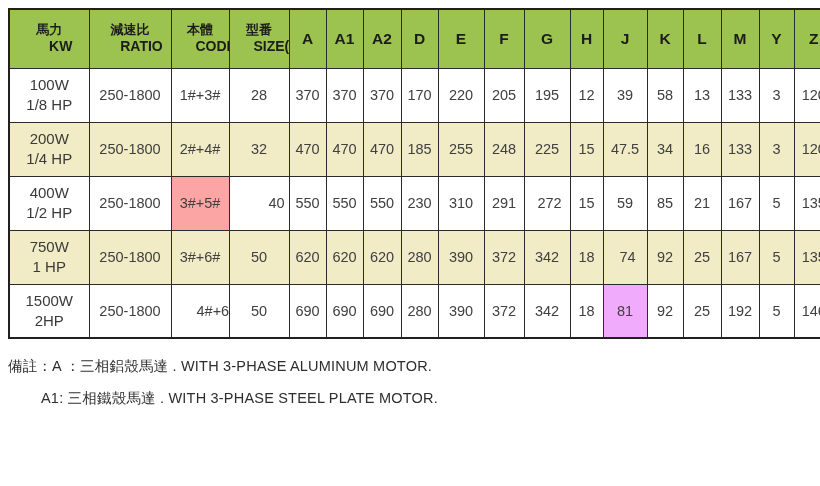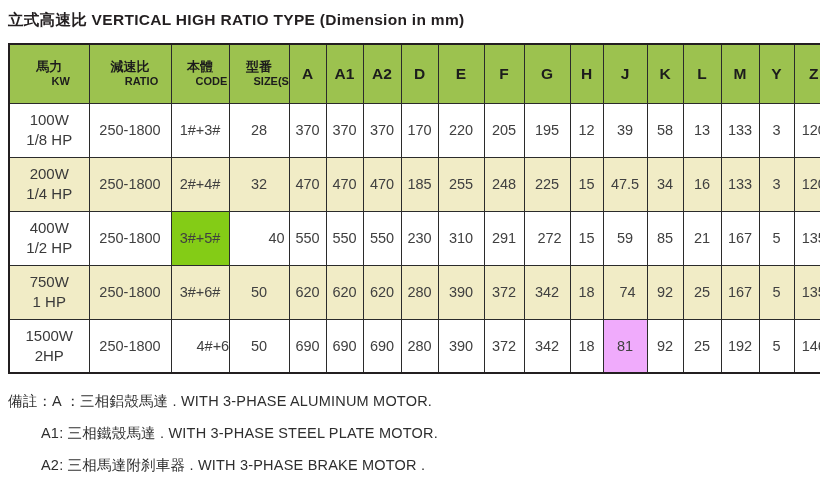--- a/index.html
+++ b/index.html
@@ -37,37 +37,36 @@
     color: #1c1c1c;
     padding: 2px 1px;
   }
   table.spec tbody td {
     height: 54px;
     font-size: 14.5px;
     color: #404040;
     padding: 2px 1px;
   }
   .hdr-zh { font-size: 13px; line-height: 1.25; font-weight: 700; }
-  .hdr-en { font-size: 11px;   line-height: 1.2;  font-weight: 700; padding-left: 23px; }
+  .hdr-en { font-size: 14px;   line-height: 1.2;  font-weight: 700; padding-left: 23px; }
   .hdr-letter { font-size: 15.5px; font-weight: 700; }
   .cell-two-line { line-height: 1.35; font-size: 15px; color: #3a3a3a; font-weight: 500; }
   .notes { margin-top: 18px; padding-left: 0; }
   .note-line {
     font-size: 14.5px;
     color: #2e2e2e;
     margin-bottom: 13px;
     letter-spacing: 0.2px;
   }
   .note-line.indented { padding-left: 33px; }
 </style>
 </head>
 <body>
 
 <div class="page">
-  <div class="title">立式高速比 VERTICAL HIGH RATIO TYPE (Dimension in mm)</div>
 
   <table class="spec">
     <colgroup id="spec-cols">
         <col style="width: 80px;">
         <col style="width: 82px;">
         <col style="width: 58px;">
         <col style="width: 60px;">
         <col style="width: 37px;">
         <col style="width: 37px;">
         <col style="width: 38px;">
@@ -169,21 +168,21 @@
           <td style="background: rgb(241, 236, 198);">120</td>
         </tr>
         <tr>
           <td style="background: rgb(255, 255, 255);">
             <div class="cell-two-line">
               <div>400W</div>
               <div>1/2 HP</div>
             </div>
           </td>
           <td style="background: rgb(255, 255, 255);">250-1800</td>
-          <td style="background: #84cc16; text-align: center;">3#+5#</td>
+          <td style="background: #fca5a5; text-align: center;">3#+5#</td>
           <td style="background: rgb(255, 255, 255); padding-left: 36px;">40</td>
           <td style="background: rgb(255, 255, 255);">550</td>
           <td style="background: rgb(255, 255, 255);">550</td>
           <td style="background: rgb(255, 255, 255);">550</td>
           <td style="background: rgb(255, 255, 255);">230</td>
           <td style="background: rgb(255, 255, 255);">310</td>
           <td style="background: rgb(255, 255, 255);">291</td>
           <td style="background: rgb(255, 255, 255); padding-left: 6px;">272</td>
           <td style="background: rgb(255, 255, 255);">15</td>
           <td style="background: rgb(255, 255, 255);">59</td>
@@ -242,15 +241,14 @@
           <td style="background: rgb(255, 255, 255);">192</td>
           <td style="background: rgb(255, 255, 255);">5</td>
           <td style="background: rgb(255, 255, 255);">146</td>
         </tr>
       </tbody>
   </table>
 
   <div class="notes">
     <div class="note-line">備註：A ：三相鋁殼馬達 . WITH 3-PHASE ALUMINUM MOTOR.</div>
     <div class="note-line indented">A1: 三相鐵殼馬達 . WITH 3-PHASE STEEL PLATE MOTOR.</div>
-    <div class="note-line indented">A2: 三相馬達附刹車器 . WITH 3-PHASE BRAKE MOTOR .</div>
   </div>
 </div>
 
 </body></html>

